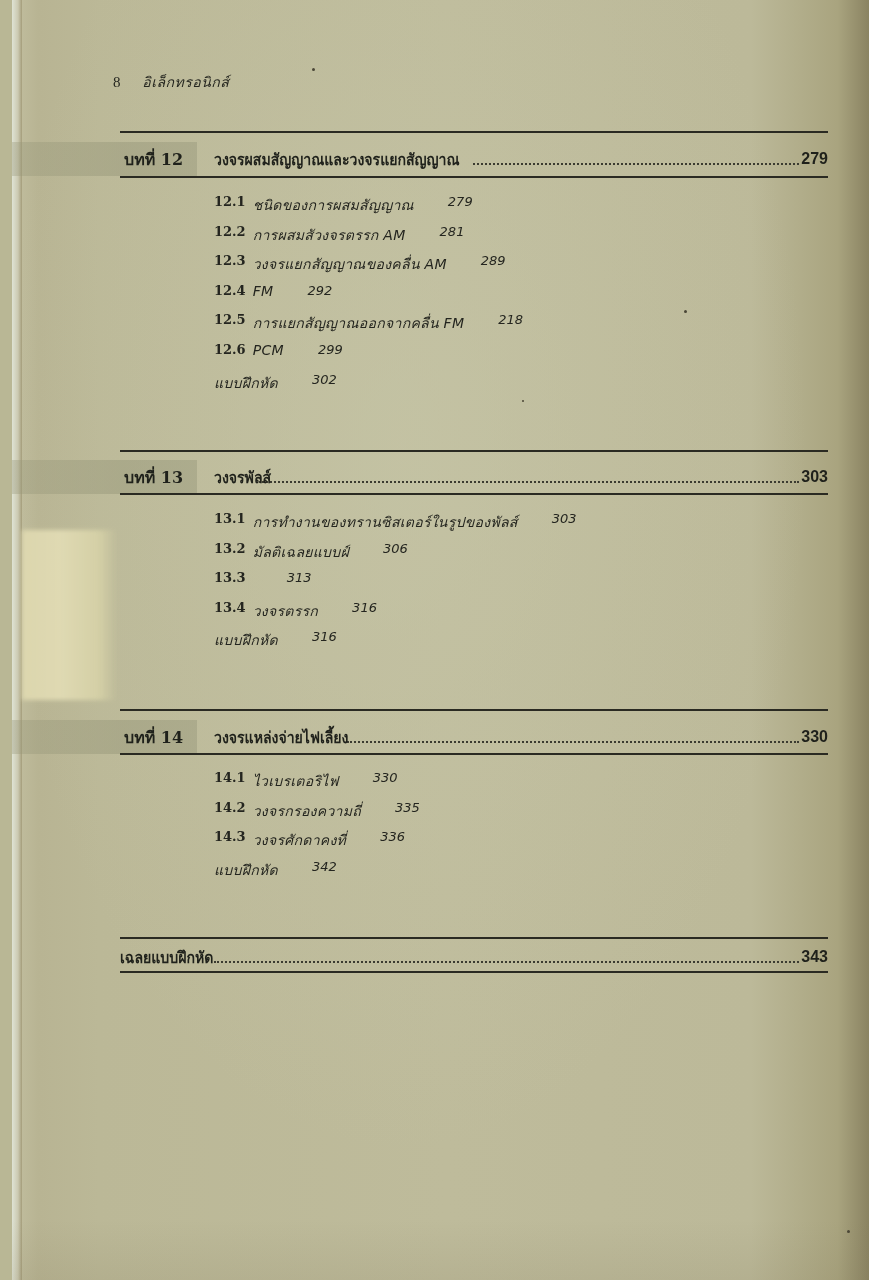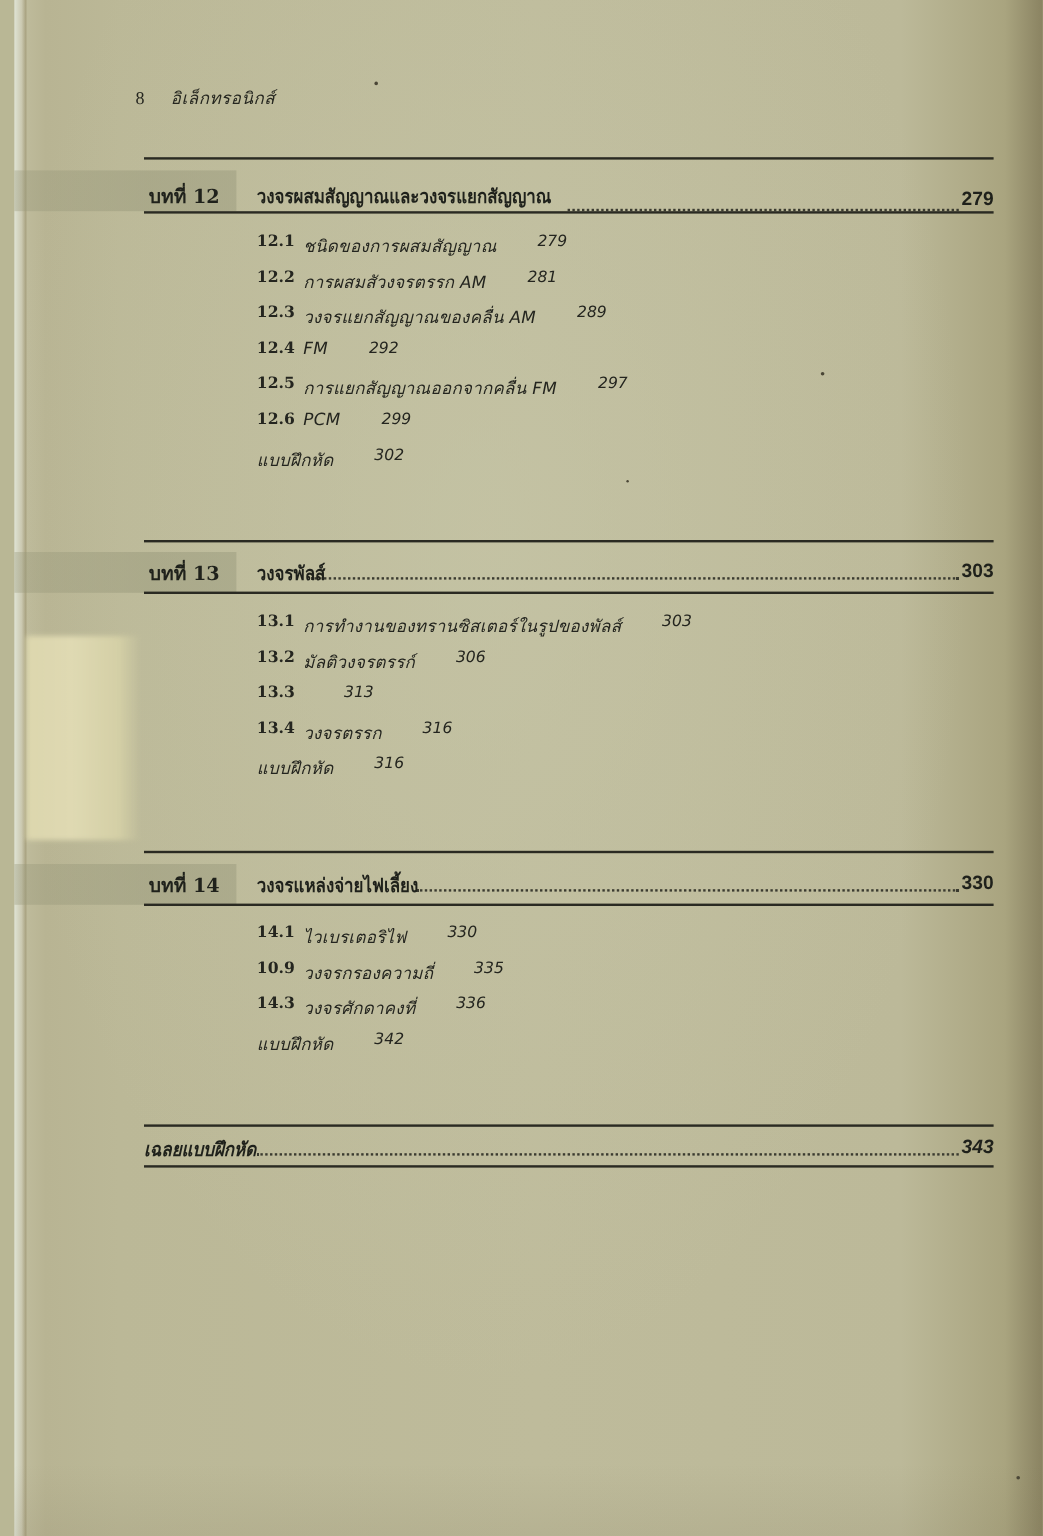--- a/index.html
+++ b/index.html
@@ -181,21 +181,21 @@
 <div class="paper">
   <div class="glare"></div>
 
   <div class="running-head">
     <span class="pg">8</span>
     <span class="title">อิเล็กทรอนิกส์</span>
   </div>
 
   <div class="rule" style="top:131px;"></div>
   <div class="band" style="top:142px;"></div>
-  <div class="chapter-row" style="top:142px;align-items:flex-end;">
+  <div class="chapter-row" style="top:142px;">
     <span class="label">บทที่ 12</span>
     <span class="ch-title">วงจรผสมสัญญาณและวงจรแยกสัญญาณ</span>
     <span class="leader"></span>
     <span class="page">279</span>
   </div>
   <div class="rule" style="top:176px;"></div>
 
   <ul class="section-list" style="top:194px;">
     <li class="section-item">
       <span class="num">12.1</span>
@@ -213,21 +213,21 @@
       <span class="s-page">289</span>
     </li>
     <li class="section-item">
       <span class="num">12.4</span>
       <span class="s-title">FM</span>
       <span class="s-page">292</span>
     </li>
     <li class="section-item">
       <span class="num">12.5</span>
       <span class="s-title">การแยกสัญญาณออกจากคลื่น FM</span>
-      <span class="s-page">297</span>
+      <span class="s-page">218</span>
     </li>
     <li class="section-item">
       <span class="num">12.6</span>
       <span class="s-title">PCM</span>
       <span class="s-page">299</span>
     </li>
     <li class="section-item">
       <span class="s-title">แบบฝึกหัด</span>
       <span class="s-page">302</span>
     </li>
@@ -244,21 +244,21 @@
   <div class="rule" style="top:493px;"></div>
 
   <ul class="section-list" style="top:511px;">
     <li class="section-item">
       <span class="num">13.1</span>
       <span class="s-title">การทำงานของทรานซิสเตอร์ในรูปของพัลส์</span>
       <span class="s-page">303</span>
     </li>
     <li class="section-item">
       <span class="num">13.2</span>
-      <span class="s-title">มัลติวงจรตรรก์</span>
+      <span class="s-title">มัลติเฉลยแบบฝ์</span>
       <span class="s-page">306</span>
     </li>
     <li class="section-item">
       <span class="num">13.3</span>
       <span class="s-page">313</span>
     </li>
     <li class="section-item">
       <span class="num">13.4</span>
       <span class="s-title">วงจรตรรก</span>
       <span class="s-page">316</span>
@@ -279,37 +279,37 @@
   </div>
   <div class="rule" style="top:753px;"></div>
 
   <ul class="section-list" style="top:770px;">
     <li class="section-item">
       <span class="num">14.1</span>
       <span class="s-title">ไวเบรเตอริไฟ</span>
       <span class="s-page">330</span>
     </li>
     <li class="section-item">
-      <span class="num">10.9</span>
+      <span class="num">14.2</span>
       <span class="s-title">วงจรกรองความถี่</span>
       <span class="s-page">335</span>
     </li>
     <li class="section-item">
       <span class="num">14.3</span>
       <span class="s-title">วงจรศักดาคงที่</span>
       <span class="s-page">336</span>
     </li>
     <li class="section-item">
       <span class="s-title">แบบฝึกหัด</span>
       <span class="s-page">342</span>
     </li>
   </ul>
 
   <div class="rule" style="top:937px;"></div>
-  <div class="answers-row" style="top:941px;font-style:italic;">
+  <div class="answers-row" style="top:941px;">
     <span class="a-title">เฉลยแบบฝึกหัด</span>
     <span class="leader"></span>
     <span class="page">343</span>
   </div>
   <div class="rule" style="top:971px;"></div>
 
   <div class="speck" style="left:300px;top:68px;width:3px;height:3px;"></div>
   <div class="speck" style="left:672px;top:310px;width:3px;height:3px;"></div>
   <div class="speck" style="left:510px;top:400px;width:2px;height:2px;"></div>
   <div class="speck" style="left:835px;top:1230px;width:3px;height:3px;"></div>

